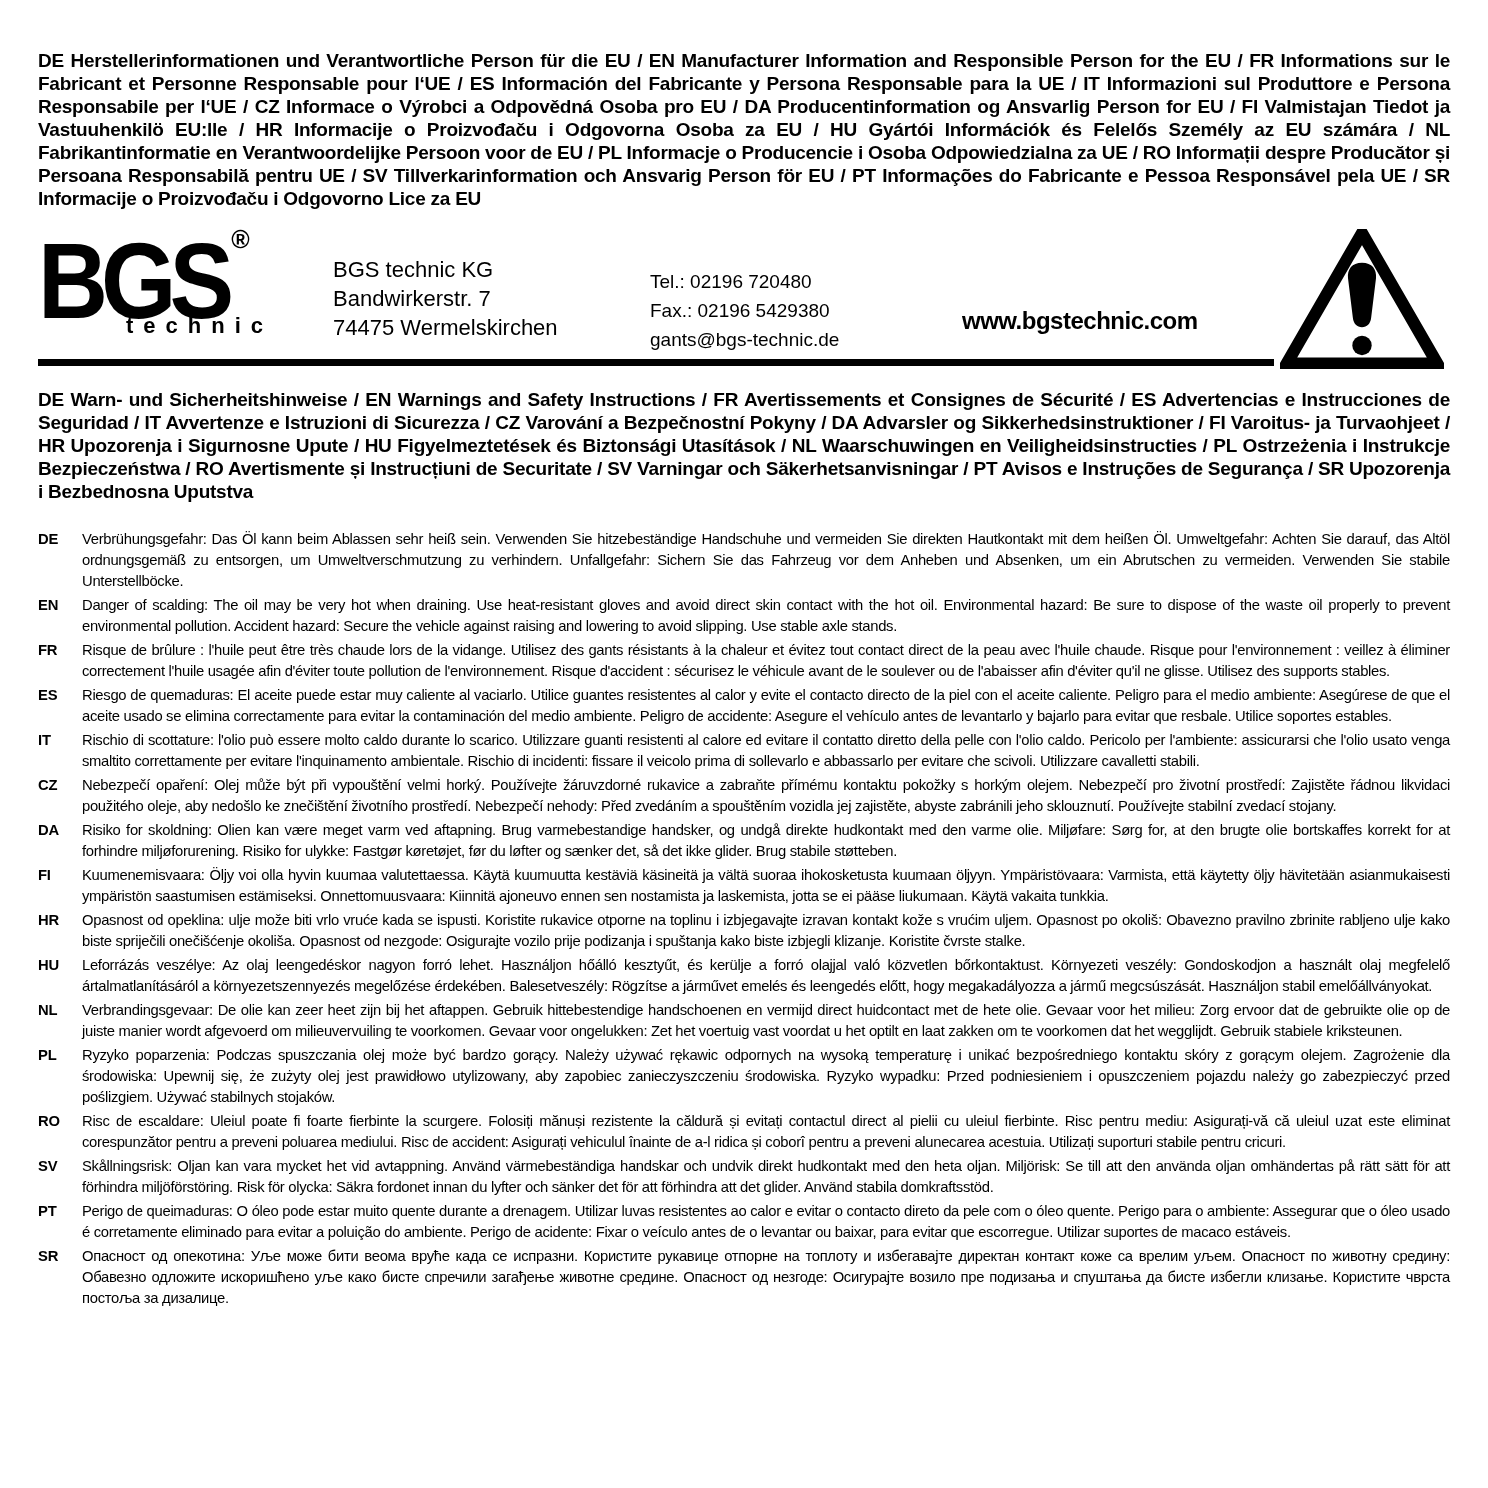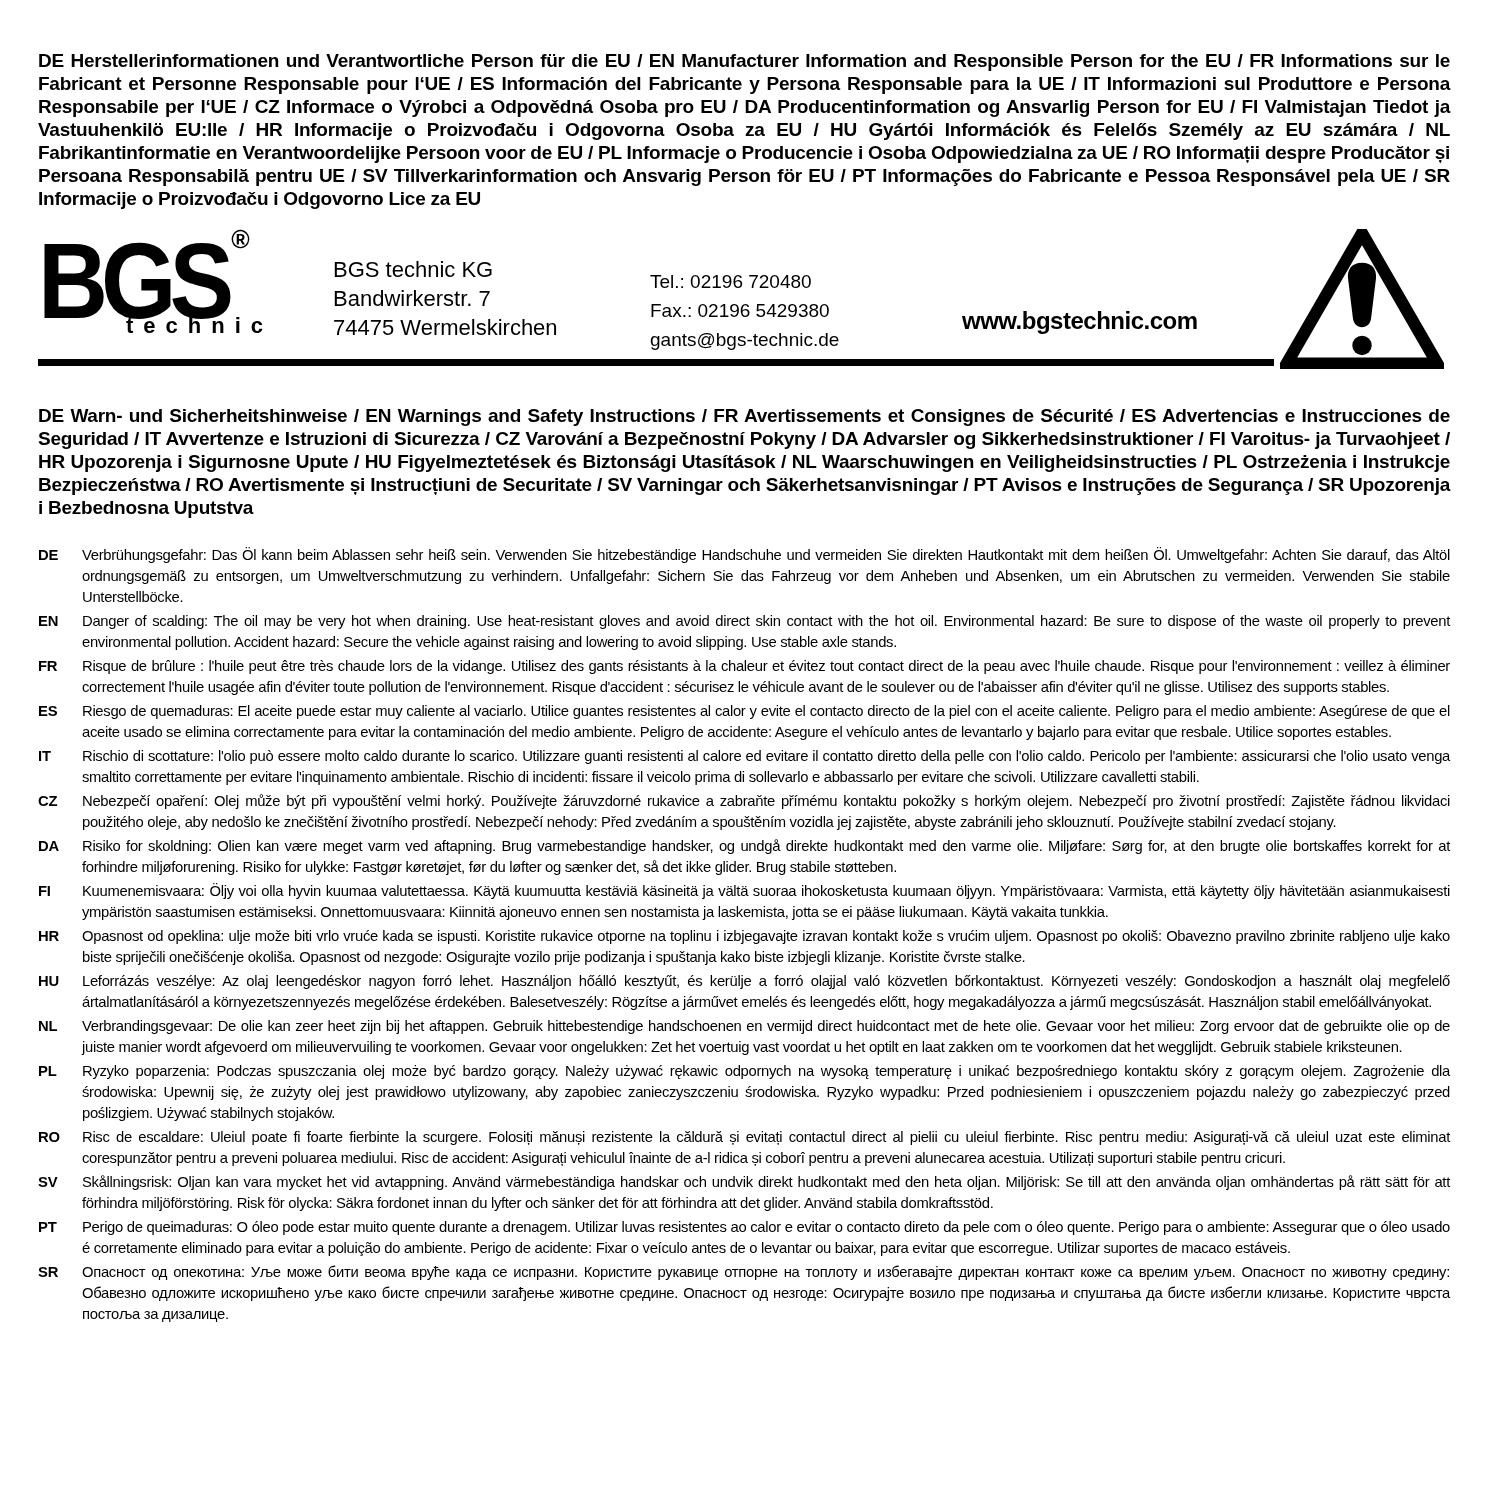--- a/index.html
+++ b/index.html
@@ -53,21 +53,21 @@
   .addr-col  { position: absolute; left: 295px; top: 26px; font-size: 22px; line-height: 29px; }
   .contact-col { position: absolute; left: 612px; top: 38px; font-size: 19px; line-height: 29px; }
   .website {
     position: absolute; left: 924px; top: 78px;
     font-size: 24px; font-weight: bold; letter-spacing: -0.5px;
   }
   .warn-triangle { position: absolute; right: 6px; top: 0; width: 164px; height: 140px; }
 
   .rule { height: 7px; background: #000; width: 1236px; margin-top: 0; }
 
-  .warnhead { margin-top: 38px; }
+  .warnhead { margin-top: 22px; }
 
   
   .warn-list { margin-top: 26px; }
   .warn-item {
     display: grid;
     grid-template-columns: 44px 1fr;
     margin-bottom: 3px;
     font-size: 14.8px;
     line-height: 21px;
   }

